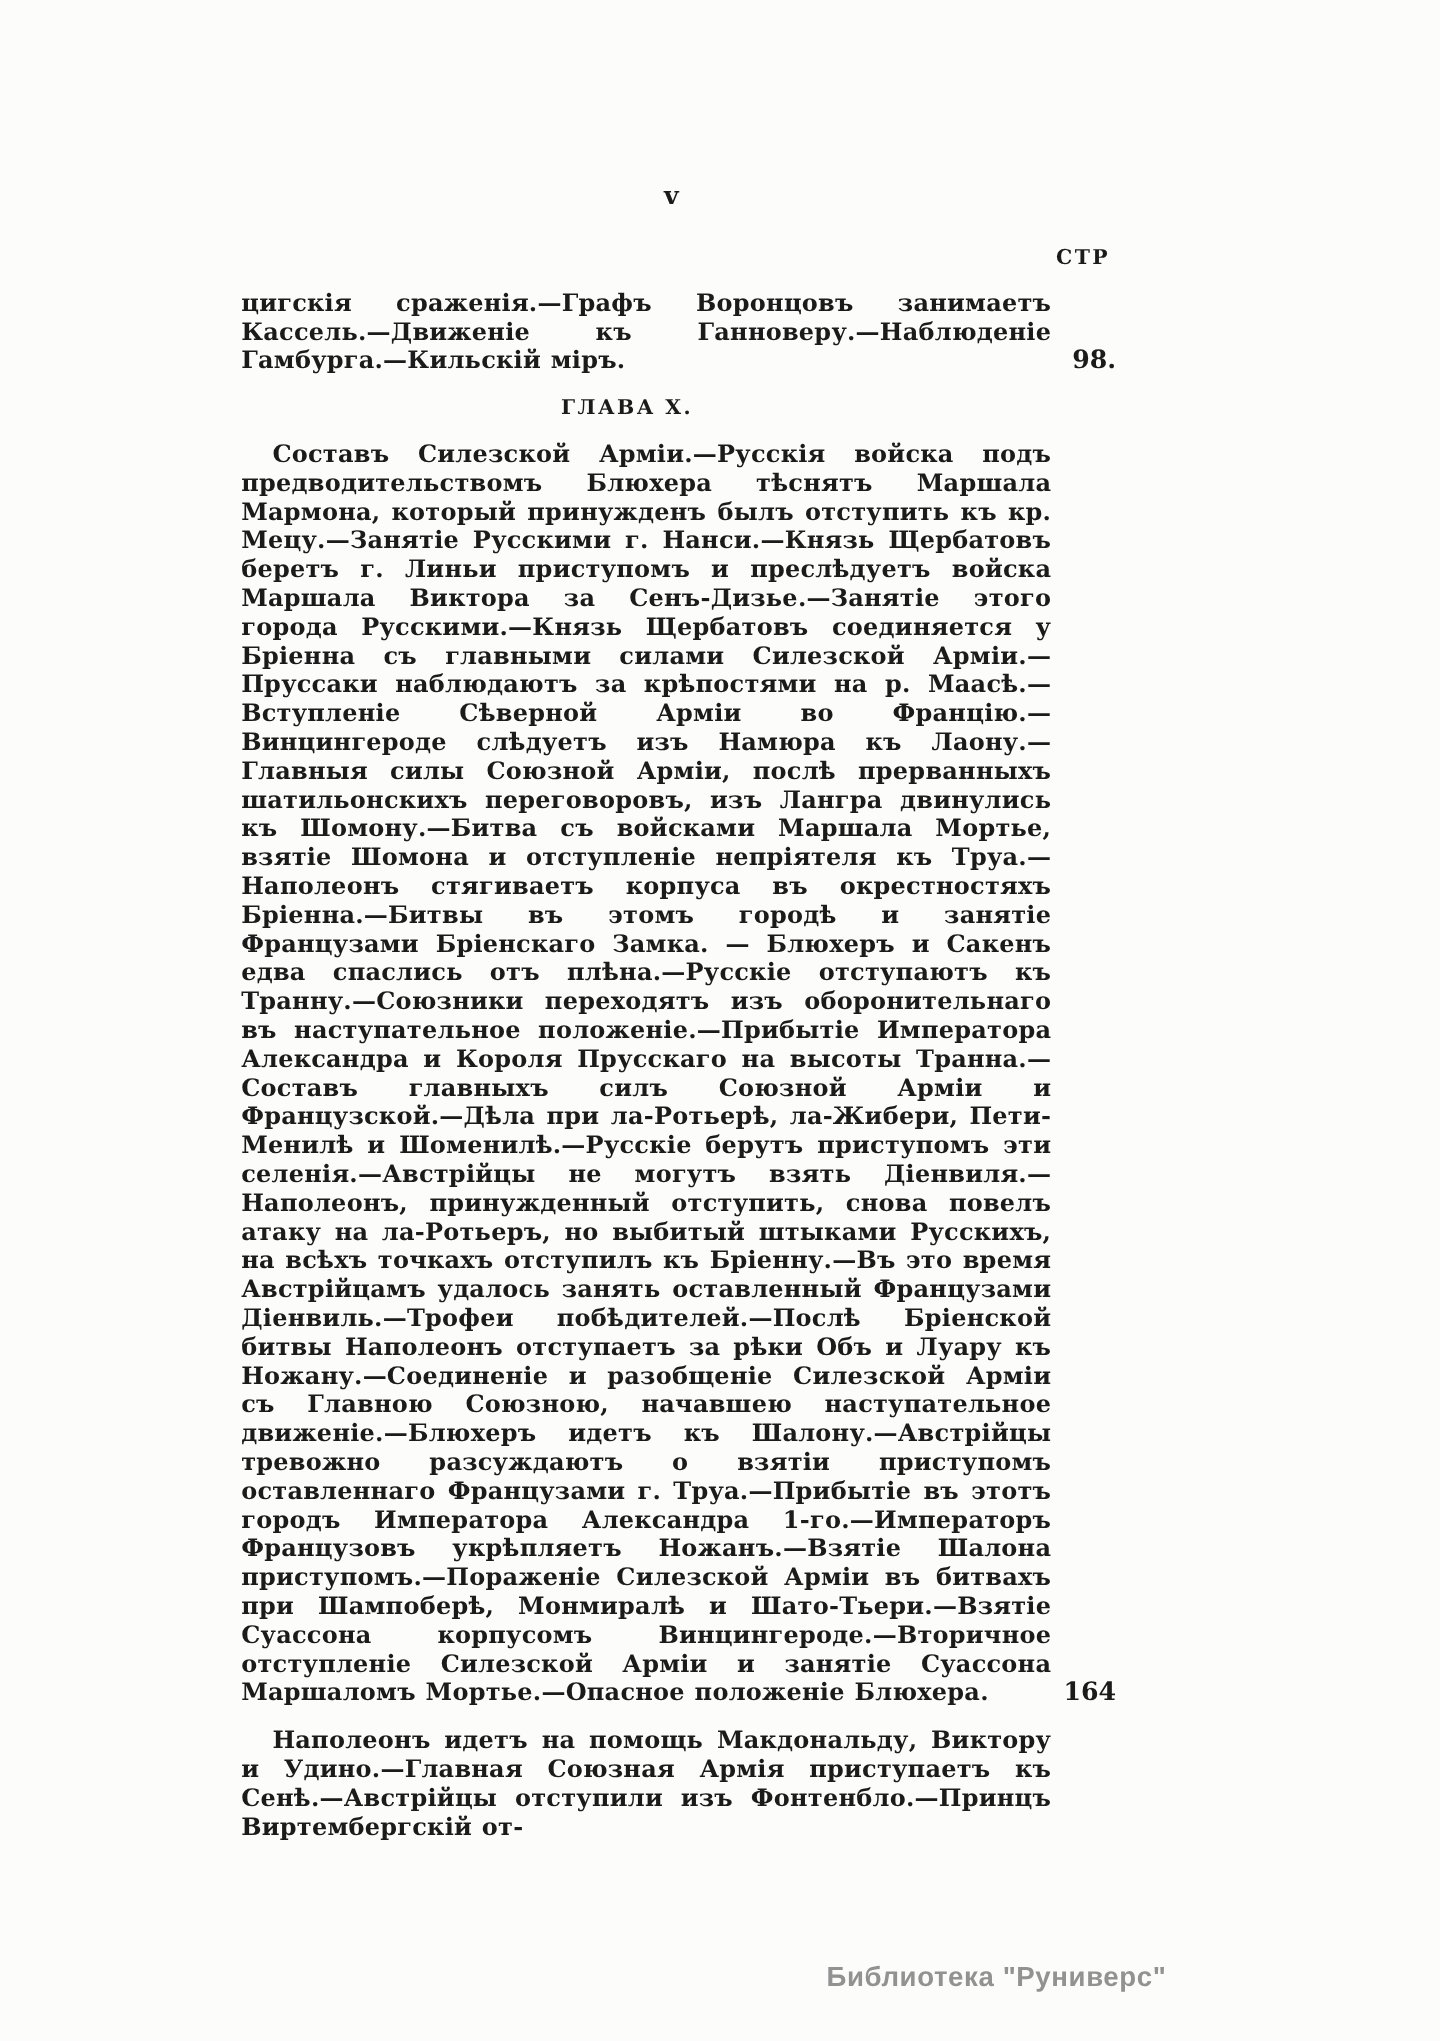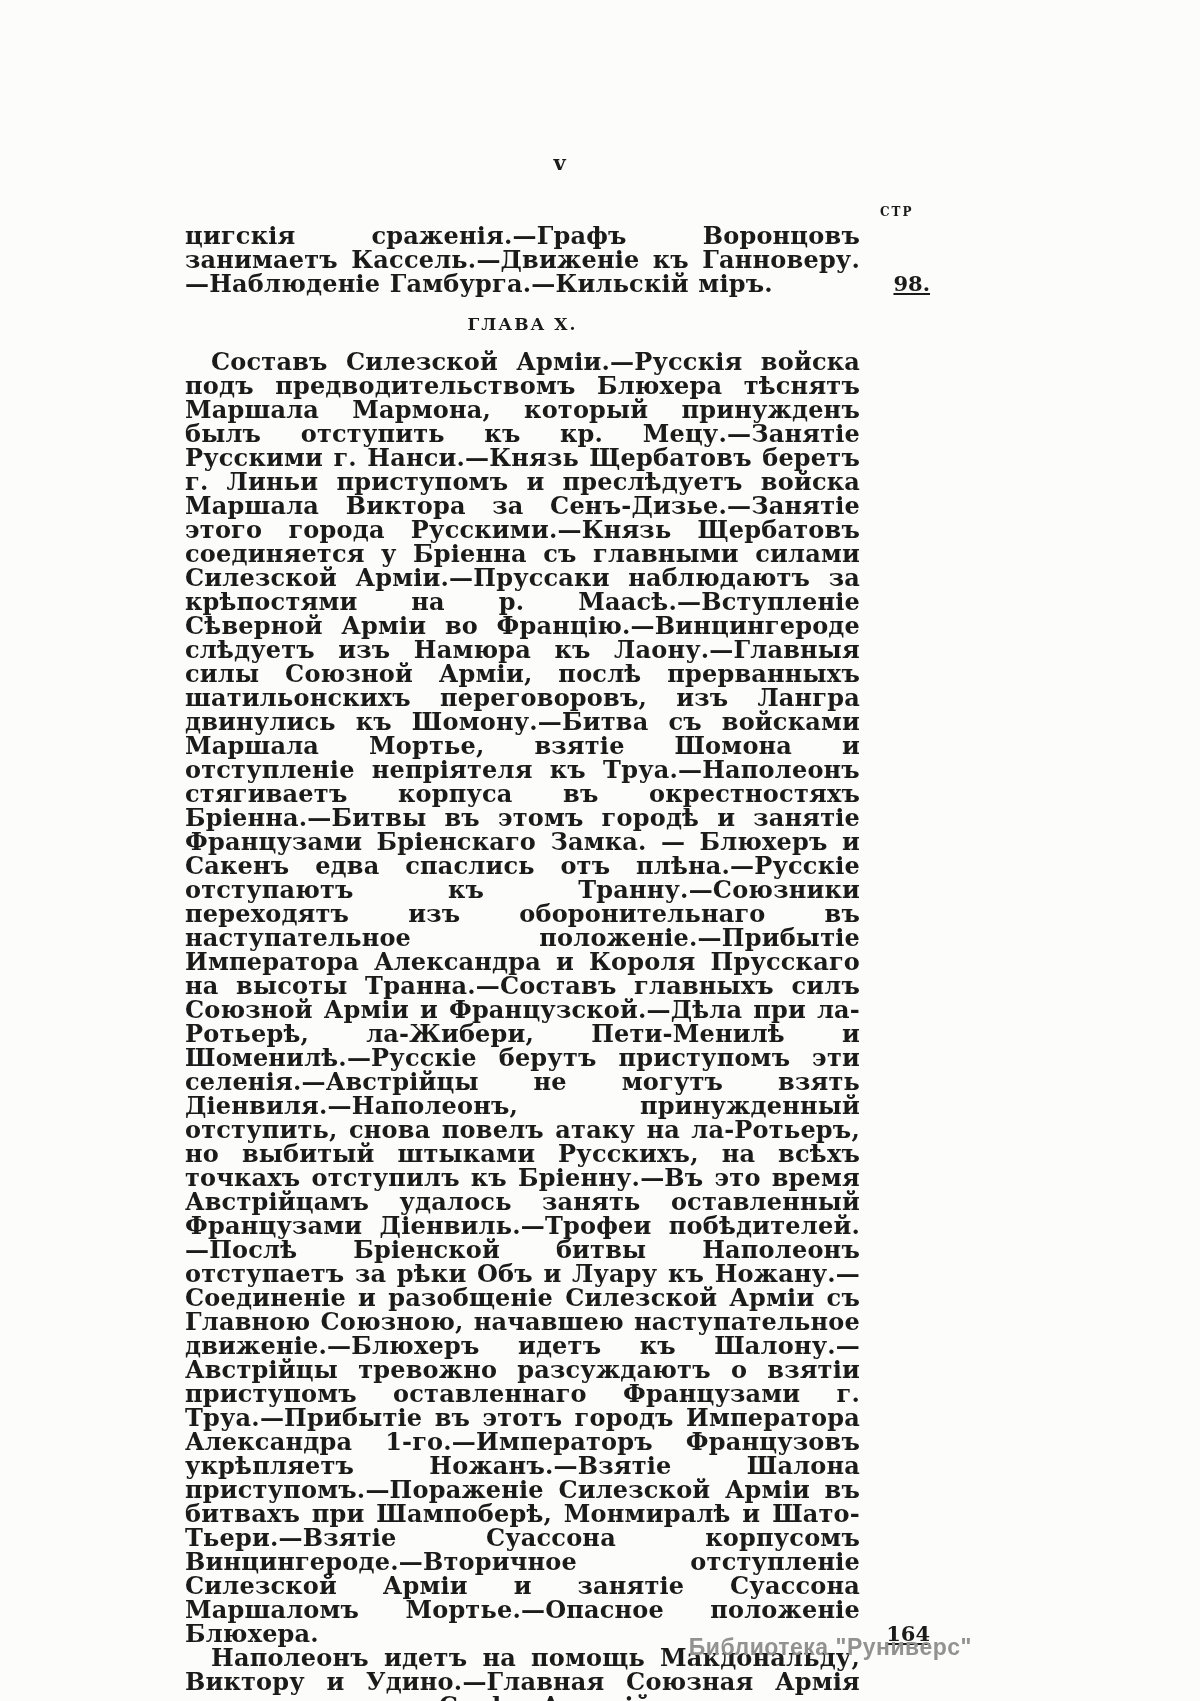--- a/index.html
+++ b/index.html
@@ -25,53 +25,52 @@
     width: 1120px;
     text-align: center;
     font-size: 21px;
     font-weight: bold;
     letter-spacing: 1px;
   }
   .col-header {
     position: absolute;
     top: 205px;
     left: 880px;
-    font-size: 12px;
+    font-size: 17px;
     font-weight: bold;
     letter-spacing: 2px;
   }
   .content {
     position: absolute;
     top: 224px;
     left: 185px;
     width: 745px;
   }
   .entry {
     position: relative;
     width: 745px;
   }
   .entry-text {
-    margin: 0;
+    margin: 16px;
     width: 675px;
     text-align: justify;
     text-indent: 26px;
-    font-size: 24px;
+    font-size: 20px;
     font-weight: bold;
     line-height: 24px;
     letter-spacing: 0.2px;
     word-spacing: 1px;
   }
   .noindent { text-indent: 0; }
   .page-ref {
     position: absolute;
     right: 0;
     bottom: 0;
     font-size: 21px;
     font-weight: bold;
-    text-decoration: underline;
   }
   .chapter-heading {
     margin: 18px 0 16px 0;
     width: 675px;
     text-align: center;
     font-size: 17px;
     font-weight: bold;
     letter-spacing: 2px;
   }
   .watermark {

